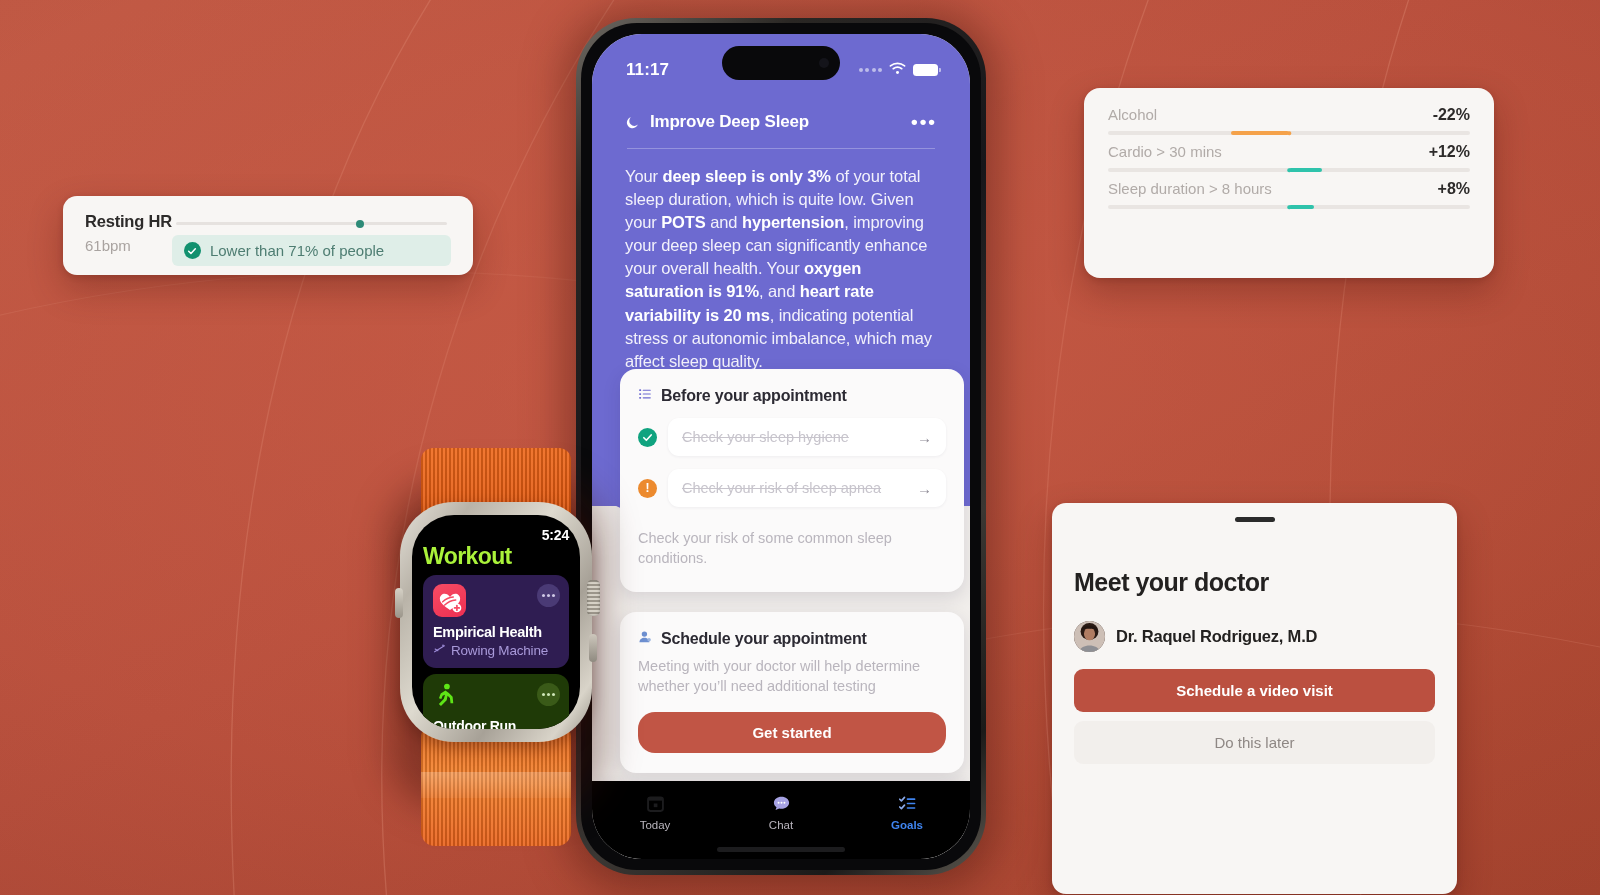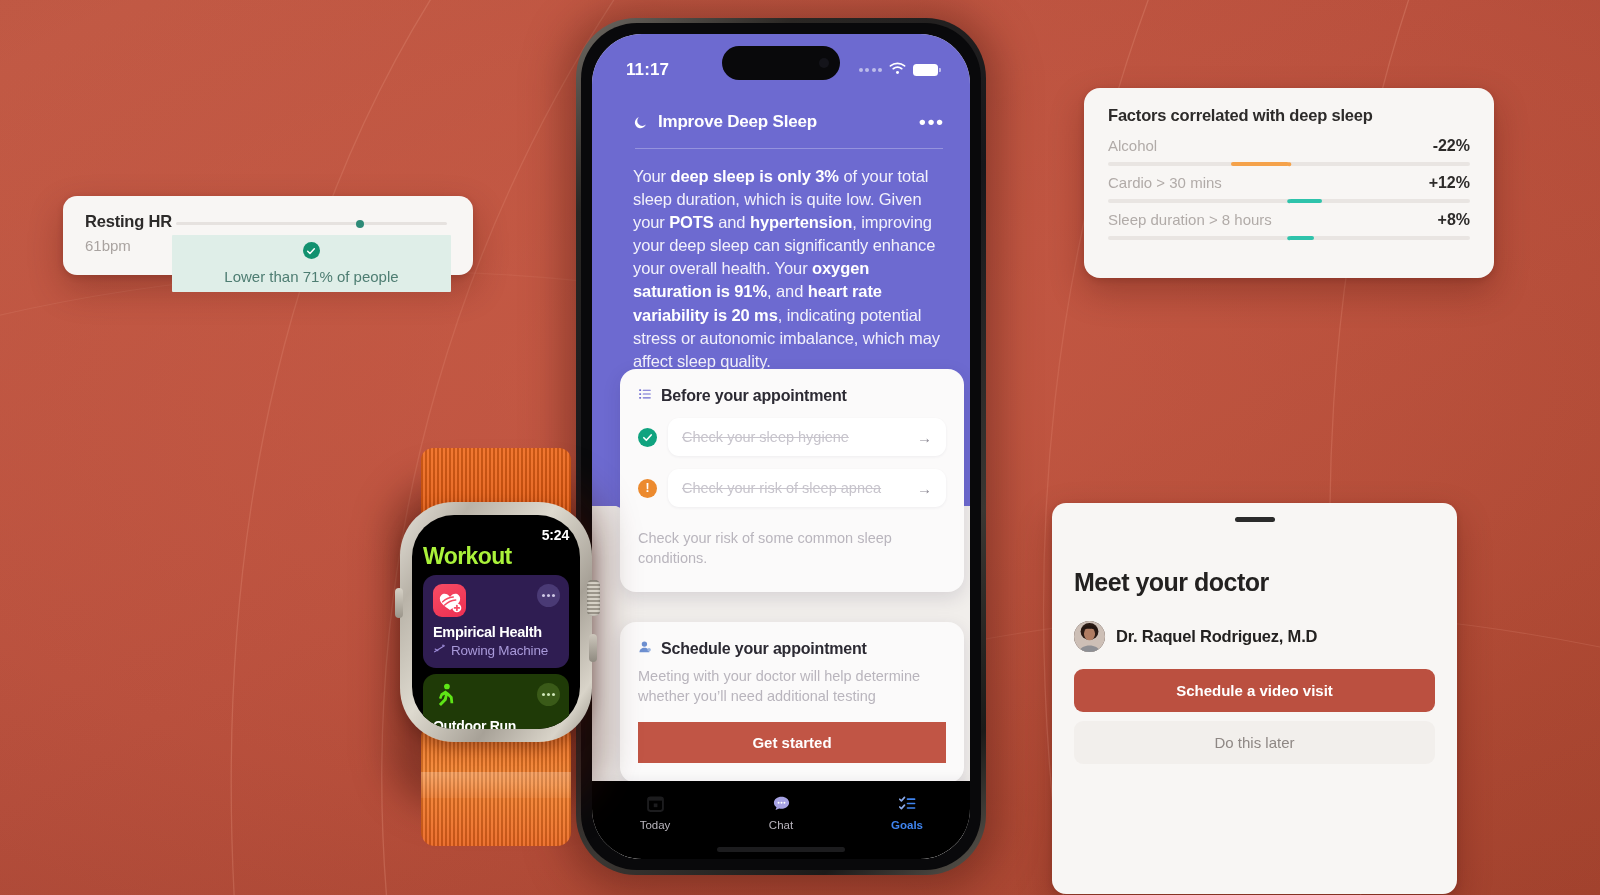--- a/index.html
+++ b/index.html
@@ -29,22 +29,22 @@
   #resting-hr-card{ left:63px; top:196px; width:410px; height:79px; border-radius:14px; padding:14px 22px; }
   #resting-hr-card .rhr-row{ display:flex; align-items:flex-start; }
   #resting-hr-card .rhr-left{ padding-top:2px; }
   .rhr-title{ font-size:16.5px; font-weight:700; color:#2d2b2a; letter-spacing:-0.2px; }
   .rhr-value{ font-size:15px; color:#a9a3a0; margin-top:6px; }
   .rhr-value b{ font-weight:400; }
   .rhr-right{ flex:1; padding-top:6px; }
   .rhr-track{ position:relative; height:3px; background:#e6e2df; border-radius:2px; margin:6px 4px 10px 4px; }
   .rhr-dot{ position:absolute; top:50%; width:8px; height:8px; border-radius:50%; background:#2e8b78; transform:translate(-50%,-50%); }
   .rhr-pill{
-    background:#dfeee8; border-radius:1px; padding:7px 12px;
-    display:flex; align-items:center; gap:9px;flex-direction:column;
+    background:#dfeee8; border-radius:6px; padding:7px 12px;
+    display:flex; align-items:center; gap:9px;
   }
   .rhr-pill-text{ font-size:15px; color:#4e7d72; }
   .ico-check{
     width:17px; height:17px; border-radius:50%; background:#12916f;
     display:flex; align-items:center; justify-content:center; flex:none;
   }
   .ico-check svg{ width:10px; height:10px; }
 
   
   #factors-card{ left:1084px; top:88px; width:410px; height:190px; padding:18px 24px 14px 24px; }
@@ -123,21 +123,21 @@
   #sig-dots i{ width:4px; height:4px; border-radius:50%; background:rgba(255,255,255,0.55); display:block; }
   #battery{ width:25px; height:12.5px; border-radius:3.5px; background:#fff; position:relative; }
   #battery::after{ content:""; position:absolute; right:-3px; top:4px; width:2px; height:4.5px; background:rgba(255,255,255,0.55); border-radius:0 1px 1px 0; }
   #dynamic-island{
     position:absolute; left:50%; top:12px; transform:translateX(-50%);
     width:118px; height:34px; border-radius:20px; background:#09090b; z-index:9;
   }
   #di-lens{ position:absolute; right:11px; top:50%; transform:translateY(-50%); width:10px; height:10px; border-radius:50%; background:#14141a; }
 
   
-  #hero-content{ position:absolute; top:78px; left:8px; width:100%; padding:0 33px; z-index:5; color:#fff; }
+  #hero-content{ position:absolute; top:78px; left:0; width:100%; padding:0 33px; z-index:5; color:#fff; }
   #hero-head{ display:flex; align-items:center; justify-content:space-between; }
   #hero-title-wrap{ display:flex; align-items:center; gap:10px; }
   #hero-title{ font-size:17px; font-weight:700; letter-spacing:-0.2px; }
   .ico-moon svg{ width:15px; height:15px; display:block; }
   #hero-dots{ letter-spacing:2px; font-size:19px; font-weight:700; line-height:10px; cursor:pointer; }
   #hero-rule{ height:1px; background:rgba(255,255,255,0.28); margin:16px 2px 0 2px; }
   #hero-body{ font-size:16.5px; line-height:1.40; margin-top:16px; color:#f2f1fb; letter-spacing:-0.1px; }
   #hero-body b{ font-weight:700; color:#fff; }
 
   
@@ -159,26 +159,26 @@
   .task-badge.warn span{ color:#fff; font-size:12px; font-weight:700; line-height:1; }
   .task-pill{
     flex:1; background:#fff; border-radius:11px; padding:11px 14px;
     display:flex; align-items:center; justify-content:space-between;
     box-shadow:0 1px 3px rgba(40,30,70,0.06);
   }
   .task-text{ font-size:14.5px; color:#c7c4cc; text-decoration:line-through; text-decoration-thickness:1px; }
   .task-arrow{ color:#8e8a95; font-size:15px; line-height:1; }
   .pcard-note{ font-size:14.5px; line-height:1.36; color:#b9b5bd; margin-top:22px; }
 
-  #card-schedule{ top:578px; padding:18px 18px 20px 18px;margin-top:10px; }
+  #card-schedule{ top:578px; padding:18px 18px 20px 18px; }
   .pcard-desc{ font-size:14.5px; line-height:1.36; color:#b9b5bd; margin-top:9px; }
   #btn-get-started{
     display:block; width:100%; border:none; cursor:pointer;
     background:#c15545; color:#fff; font-size:15px; font-weight:700;
-    padding:12px 0; border-radius:0; margin-top:16px;
+    padding:12px 0; border-radius:17px; margin-top:16px;
     font-family:"Liberation Sans", sans-serif;
   }
 
   #card-after{ top:763px; padding:18px; height:70px; overflow:hidden; }
 
   
   #tab-bar{
     position:absolute; bottom:0; left:0; width:100%; height:78px; z-index:10;
     background:#000000; display:flex; align-items:flex-start; padding-top:12px;
     box-shadow:0 -2px 10px rgba(30,20,50,0.05);
@@ -302,21 +302,20 @@
               <path d="M4 12.5 L9.5 18 L20 6.5" fill="none" stroke="#fff" stroke-width="3.6" stroke-linecap="round" stroke-linejoin="round"></path>
             </svg>
         </span>
         <span class="rhr-pill-text">Lower than 71% of people</span>
       </div>
     </div>
   </div>
 </div>
 
 <div class="card" id="factors-card">
-  <div class="factors-title">Factors correlated with deep sleep</div>
   <div id="factors-list">
       <div class="factor">
         <div class="factor-head">
           <span class="factor-label">Alcohol</span>
           <span class="factor-value">-22%</span>
         </div>
         <div class="factor-track">
           <div class="factor-fill" style="left: 34%; width: 16%; background: rgb(245, 162, 74);"></div>
           <div class="factor-mark" style="left: 50%; background: rgb(245, 162, 74);"></div>
         </div>

